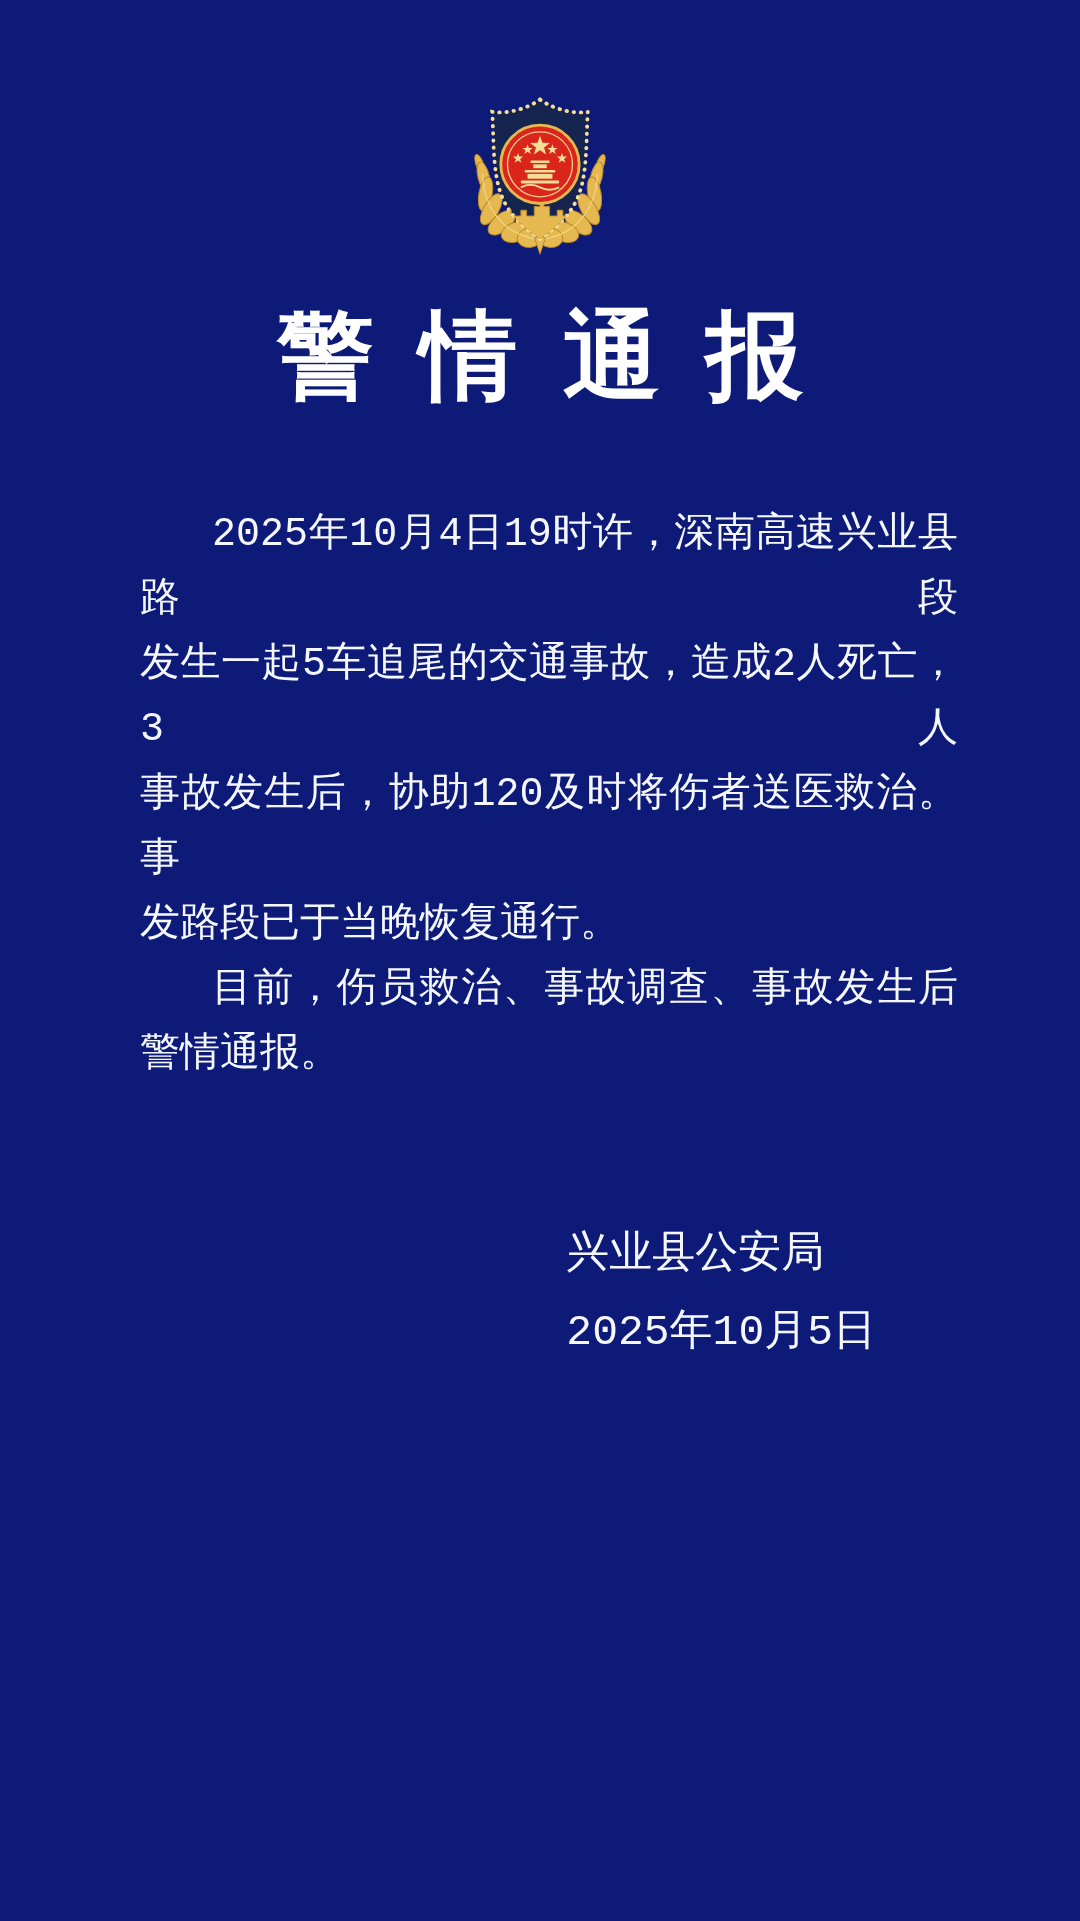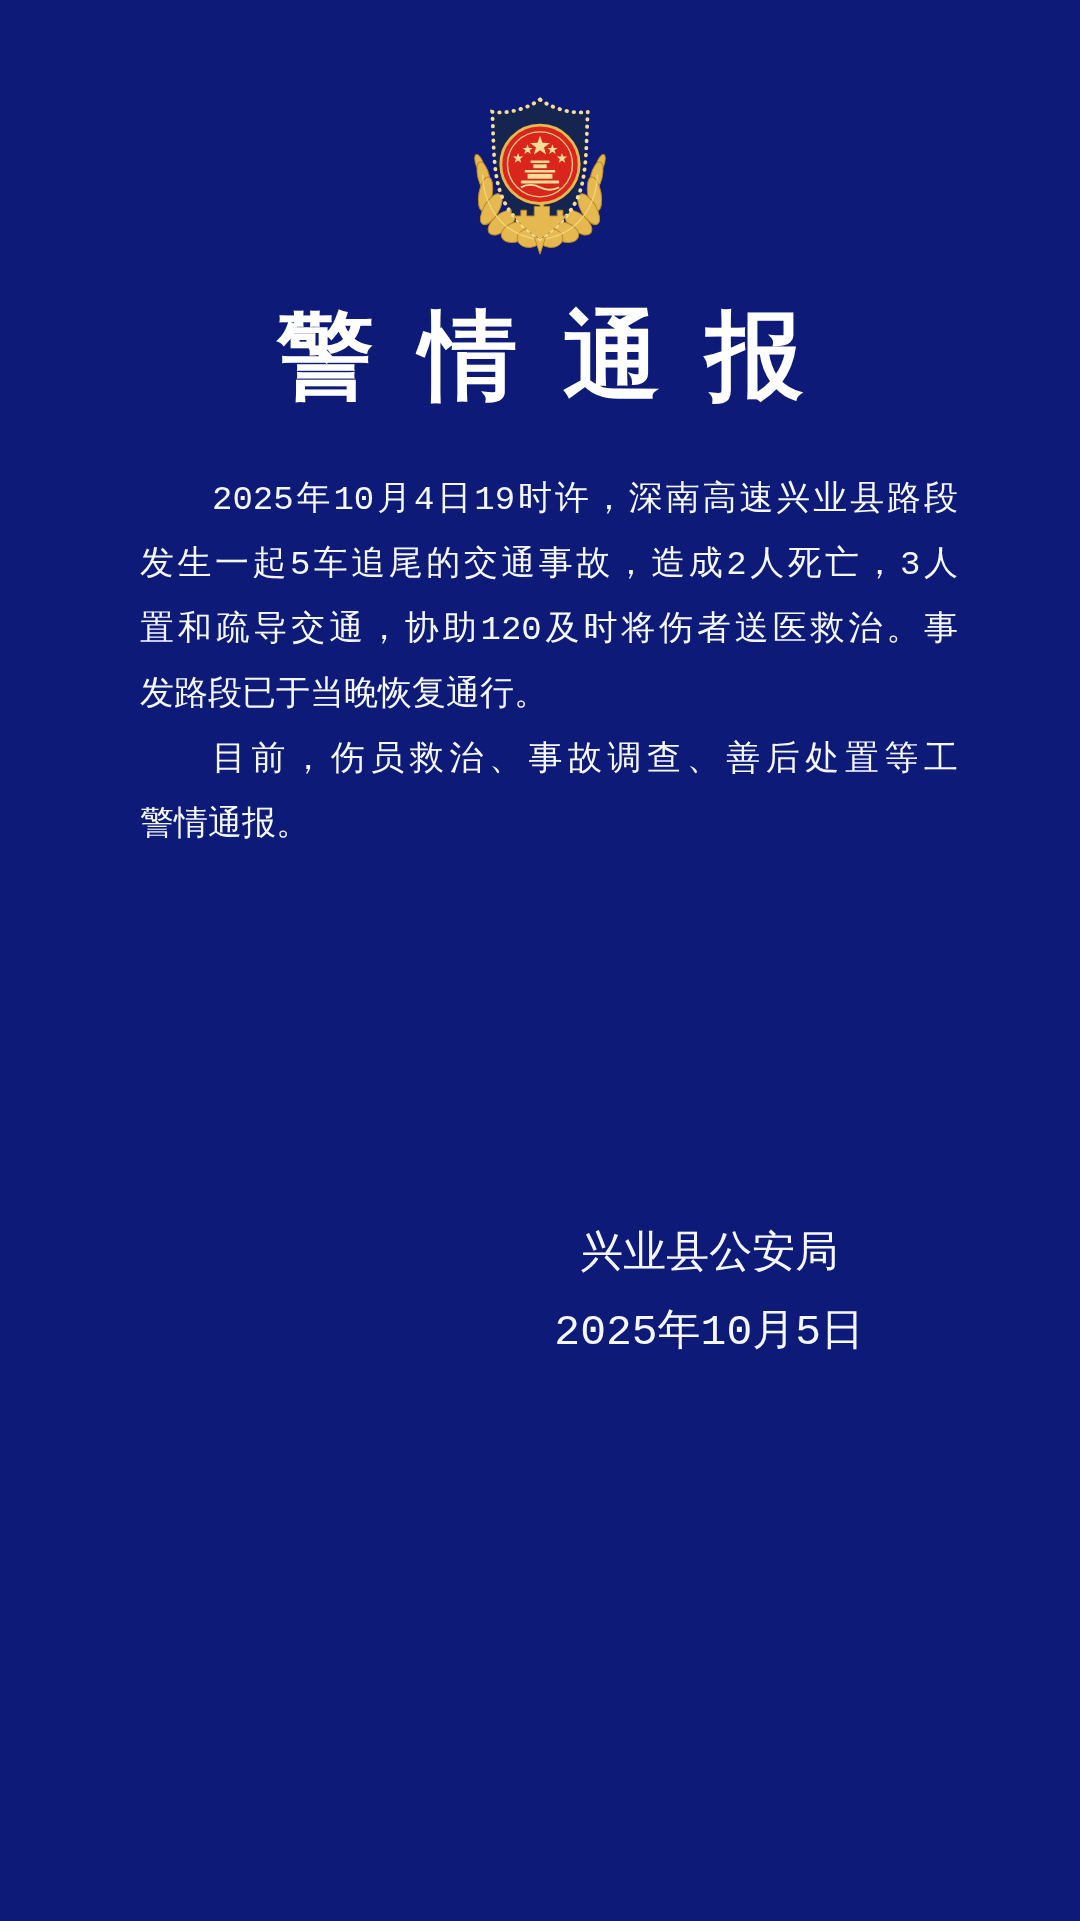--- a/index.html
+++ b/index.html
@@ -32,34 +32,34 @@
     text-align:center;
     color:#FFFFFF;
     font-size:97px;
     font-weight:bold;
     line-height:110px;
     letter-spacing:46px;
     padding-left:46px; 
     white-space:nowrap;
   }
   .body{
-    position:absolute;top:468px;left:0;width:100%;
+    position:absolute;top:502px;left:0;width:100%;
     box-sizing:border-box;
     padding:0 122px 0 140px;
     color:var(--text);
-    font-size:34px;
+    font-size:40px;
     line-height:65px;
   }
   .line{width:100%;}
   .line.full{text-align:justify;text-align-last:justify;}
   .line.end{text-align:right;text-align-last:left;}
   .line.indent{text-indent:72px;}
   .signature{
-    position:absolute;top:1216px;right:216px;
-    text-align:center;
+    position:absolute;top:1216px;right:204px;
+    text-align:left;
     color:var(--text);
     font-size:43px;
     line-height:78px;
     white-space:nowrap;
   }
 </style>
 </head>
 <body>
 
 <div class="page">
@@ -125,23 +125,23 @@
         <path d="M70,106 q10,-5 20,0 q10,5 20,0" stroke="var(--gold_light)" stroke-width="2" fill="none"></path>
       </g>
     </svg>
   </div>
 
   <div class="title">警情通报</div>
 
   <div class="body">
     <div class="line full indent">2025年10月4日19时许，深南高速兴业县路段</div>
     <div class="line full">发生一起5车追尾的交通事故，造成2人死亡，3人</div>
-    <div class="line full">置和疏导交通，协助120及时将伤者送医救治。事</div>
+    <div class="line full">事故发生后，协助120及时将伤者送医救治。事</div>
     <div class="line end">发路段已于当晚恢复通行。</div>
-    <div class="line full indent">目前，伤员救治、事故调查、善后处置等工</div>
+    <div class="line full indent">目前，伤员救治、事故调查、事故发生后</div>
     <div class="line end">警情通报。</div>
   </div>
 
   <div class="signature">
     <div>兴业县公安局</div>
     <div>2025年10月5日</div>
   </div>
 
 </div>
 

